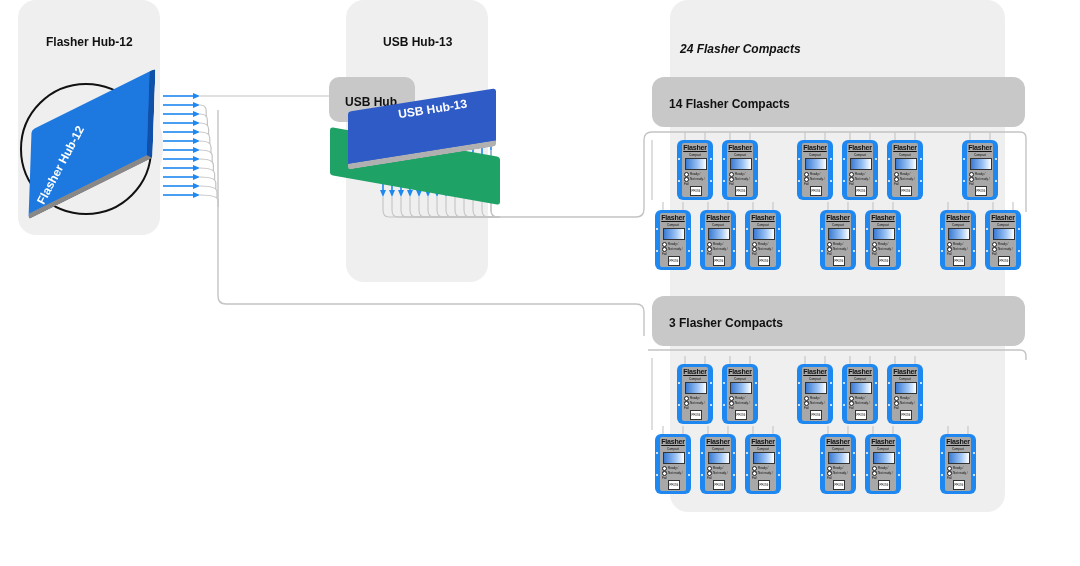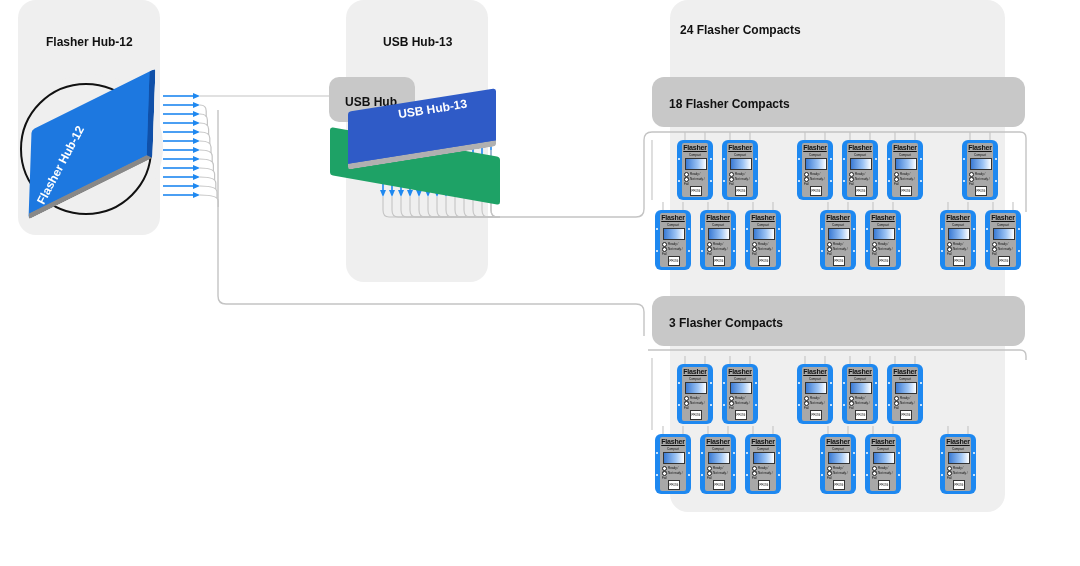--- a/index.html
+++ b/index.html
@@ -36,24 +36,24 @@
 <body>
 
 <div class="panel" style="left:18px;top:0;width:142px;height:235px;"></div>
 <div class="hub12-circle"></div>
 <div class="panel-title" style="left:46px;top:35px;">Flasher Hub-12</div>
 
 <div class="panel" style="left:346px;top:0;width:142px;height:282px;"></div>
 <div class="panel-title" style="left:383px;top:35px;">USB Hub-13</div>
 
 <div class="panel" style="left:670px;top:0;width:335px;height:512px;"></div>
-<div class="panel-title" style="left:680px;top:23px;">24 Flasher Compacts</div>
+<div class="panel-title" style="left:680px;top:42px;font-style:italic;">24 Flasher Compacts</div>
 
 <div class="group-bar" style="left:652px;top:77px;width:373px;height:50px;"></div>
-<div class="group-title" style="left:669px;top:97px;">18 Flasher Compacts</div>
+<div class="group-title" style="left:669px;top:97px;">14 Flasher Compacts</div>
 
 <div class="group-bar" style="left:652px;top:296px;width:373px;height:50px;"></div>
 <div class="group-title" style="left:669px;top:316px;">3 Flasher Compacts</div>
 
 <svg id="cables" width="1080" height="566">
     <path d="M163,96 L193,96" fill="none" stroke="#1e88f0" stroke-width="1.6"></path>
     <path d="M193,93 L200,96 L193,99Z" fill="#1e88f0"></path>
     <path d="M200,96 L330,96" fill="none" stroke="#c4c4c4" stroke-width="1.2"></path>
     <path d="M163,105 L193,105" fill="none" stroke="#1e88f0" stroke-width="1.6"></path>
     <path d="M193,102 L200,105 L193,108Z" fill="#1e88f0"></path>

